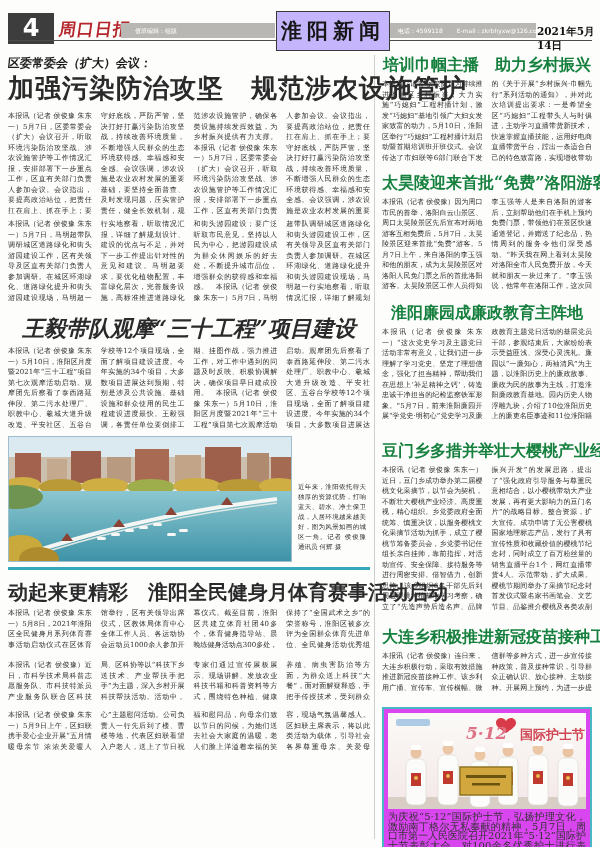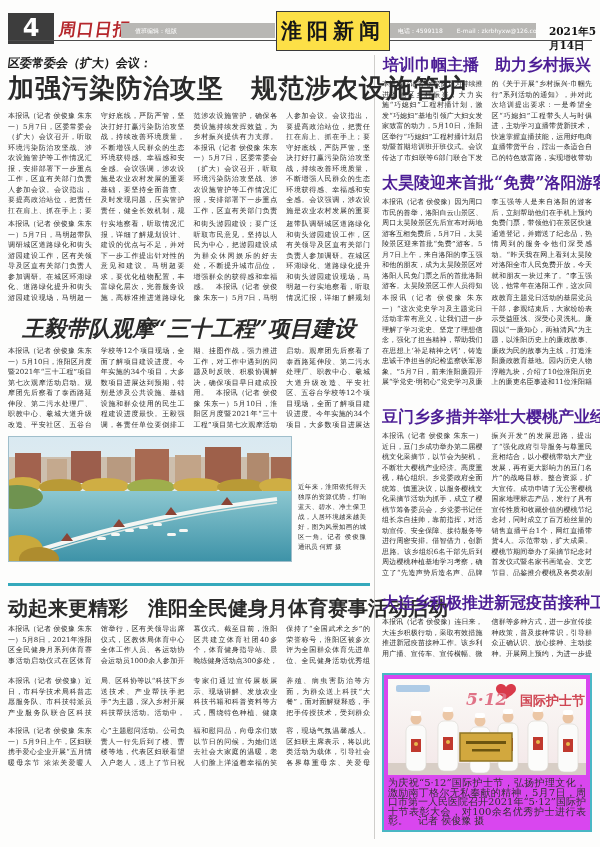--- a/index.html
+++ b/index.html
@@ -9,45 +9,45 @@
   
   .mast-rule{position:absolute;left:8px;right:8px;top:40px;height:1px;background:#4c4c4c;z-index:1;}
   .pagenum{position:absolute;left:8px;top:13px;width:46px;height:31px;background:#3d3d3d;
            color:#fff;font:700 24px/31px "DejaVu Sans",sans-serif;text-align:center;}
   .papername{position:absolute;left:59px;top:18px;color:#b5272c;font-weight:700;font-size:17px;
              letter-spacing:1px;transform:skewX(-8deg);}
   .graybar{position:absolute;top:23px;height:15px;background:#b8b7b4;z-index:0;
            font:6px/15px "DejaVu Sans",sans-serif;color:#fff;white-space:nowrap;overflow:hidden;}
   .graybar.l{left:121px;width:154px;padding-left:14px;box-sizing:border-box;}
   .graybar.r{left:390px;width:146px;display:flex;gap:14px;padding-left:8px;box-sizing:border-box;}
-  .sectionbox{position:absolute;left:276px;top:11px;width:112px;height:38px;background:#fde047;
+  .sectionbox{position:absolute;left:276px;top:11px;width:112px;height:38px;background:#c4b5fd;
               border:1.5px solid #3a3a3a;z-index:2;text-align:center;
               font:700 21px/38px "DejaVu Serif",serif;letter-spacing:5px;color:#171717;}
-  .mastdate{position:absolute;left:549px;top:24px;font:700 10.5px/14px "DejaVu Serif",serif;color:#111;}
+  .mastdate{position:absolute;left:537px;top:24px;font:700 10.5px/14px "DejaVu Serif",serif;color:#111;}
   
   .vrule{position:absolute;left:374px;top:55px;bottom:8px;width:1px;background:#cfcecb;}
   .col-left{position:absolute;left:8px;top:55px;width:362px;}
   .col-right{position:absolute;left:382px;top:55px;width:210px;}
   
   .kicker{font-size:12px;font-weight:700;height:16px;transform:skewX(-6deg);transform-origin:left;color:#1b1b1b;}
   h1.head{margin:0 0 6px 0;font-size:26px;font-weight:700;letter-spacing:1px;text-align:center;
           color:#2a2a2a;line-height:34px;white-space:nowrap;}
   h2.head{margin:10px 0 4px 0;font-weight:700;text-align:center;color:#2a2a2a;white-space:nowrap;}
-  h3.head{margin:10px 0 4px 0;font-size:16px;font-weight:700;text-align:center;color:#4c1d95;
+  h3.head{margin:10px 0 4px 0;font-size:16px;font-weight:700;text-align:center;color:#15803d;
           line-height:20px;white-space:nowrap;}
   .h19{font-size:19px;line-height:23px;} .h22{font-size:22px;line-height:27px;font-style:italic;}
   .h20{font-size:20px;line-height:24px;}
   .body{font-size:7px;line-height:10.5px;text-align:justify;color:#2c2c2c;overflow:hidden;
         column-gap:9px;column-fill:auto;}
   .c4{column-count:4;} .c2{column-count:2;}
   .b1{height:108px;} .b2{height:86px;} .b3{height:84px;} .b4{height:52px;} .b5{height:50px;}
   .b6{height:48px;}
   .rb1{height:84px;} .rb2{height:96px;} .rb3{height:104px;} .rb4{height:152px;} .rb5{height:50px;}
   
-  .photo-row{display:flex;gap:6px;margin:6px 0 21px 0;}
+  .photo-row{display:flex;gap:6px;margin:6px 0 5px 0;}
   .photo1{width:282px;height:124px;border:1px solid #9fbecb;flex:none;}
   .cap1{width:68px;font-size:6.5px;line-height:10px;text-align:justify;color:#333;
         align-self:flex-end;padding-bottom:10px;}
   .tealbar{height:3px;background:#35a9bc;margin:0 0 6px 0;}
   .photo-frame{border:2px solid #49b6c4;padding:4px;margin-top:6px;background:#d946ef;}
   .photo2{width:198px;height:96px;display:block;}
   .cap2{font-size:10px;line-height:9.5px;text-align:justify;color:#333;margin-top:3px;}
 </style>
 </head>
 <body>
@@ -156,20 +156,21 @@
   </div>
 
   <div class="col-right">
 
     <h3 class="head" style="margin-top:0">培训巾帼主播　助力乡村振兴</h3>
     <div class="body c2 rb1">本报讯（记者 侯俊豫）为持续推进本地区乡村振兴，大力实施“巧媳妇”工程村播计划，激发“巧媳妇”基地引领广大妇女发家致富的动力，5月10日，淮阳区举行“巧媳妇”工程村播计划启动暨首期培训班开班仪式。会议传达了市妇联等6部门联合下发的《关于开展“乡村振兴·巾帼先行”系列活动的通知》，并对此次培训提出要求：一是希望全区“巧媳妇”工程带头人与时俱进，主动学习直播带货新技术，快速掌握直播技能，运用好电商直播带货平台，蹚出一条适合自己的特色致富路，实现增收带动广大妇女增收致富；二是希望各基地联系抓住机遇，积极参与村播计划工作，配合录制现场话直播带货工程，做好相应的培训工作；三是希望全区妇联干部以此次活动为契机，把“乡村振兴·巾帼先行”系列活动融入人民生活日常，主动作为，通过直播带货新方式，打造淮阳特色“网红”产品。</div>
 
     <h3 class="head">太昊陵迎来首批“免费”洛阳游客</h3>
     <div class="body c2 rb2">本报讯（记者 侯俊豫）因为周口市民的善举，洛阳白云山景区、周口太昊陵景区先后宣布对两地游客互相免费后，5月7日，太昊陵景区迎来首批“免费”游客。5月7日上午，来自洛阳的李玉强和他的朋友，成为太昊陵景区对洛阳人民免门票之后的首批洛阳游客。太昊陵景区工作人员得知李玉强等人是来自洛阳的游客后，立刻帮助他们在手机上预约免费门票，带领他们在景区快速通道登记，并赠送了纪念品，热情周到的服务令他们深受感动。“昨天我在网上看到太昊陵对洛阳全市人民免费开放，今天就和朋友一块过来了。”李玉强说，他常年在洛阳工作，这次回家游玩非常开心。虽然免了门票，但服务一点没减，太昊陵文物保护中心负责人说，他们特意设置了快速服务通道，让更多洛阳游客来陵区游玩，感受厚重的伏羲文化。据了解，首批享受免费政策的周口游客，也于5月7日到达了洛阳白云山景区。</div>
 
+    <h3 class="head">淮阳廉园成廉政教育主阵地</h3>
     <div class="body c2 rb3">本报讯（记者 侯俊豫 朱东一）“这次党史学习及主题党日活动非常有意义，让我们进一步理解了学习党史、坚定了理想信念，强化了担当精神，帮助我们在思想上‘补足精神之钙’，铸造忠诚干净担当的纪检监察铁军形象。”5月7日，前来淮阳廉园开展“学党史·明初心”党史学习及廉政教育主题党日活动的基层党员干部，参观结束后，大家纷纷表示受益匪浅、深受心灵洗礼。廉园以“一廉知心，两袖清风”为主题，以淮阳历史上的廉政故事、廉政为民的故事为主线，打造淮阳廉政教育基地。园内历史人物浮雕九块，介绍了10位淮阳历史上的廉吏名臣事迹和11位淮阳籍在外任职的廉政楷模。淮阳区充分发挥好、利用好廉园的资源优势和作用，着力打造成党员干部接受廉政教育、引导党员干部进一步淬炼廉洁作风、不断提高拒腐防变能力的主阵地。自2016年4月建成使用以来，这里成为了全区乃至全市廉政教育的主阵地。目前，廉园已接待全国各地党员干部300余批次，受教育党员干部近3万人次，已成为中原廉政文化建设的一张名片。</div>
 
     <h3 class="head">豆门乡多措并举壮大樱桃产业经济</h3>
     <div class="body c2 rb4">本报讯（记者 侯俊豫 朱东一）近日，豆门乡成功举办第二届樱桃文化采摘节，以节会为契机，不断壮大樱桃产业经济。高度重视，精心组织。乡党委政府全面统筹、慎重决议，以服务樱桃文化采摘节活动为抓手，成立了樱桃节筹备委员会，乡党委书记任组长亲自挂帅，靠前指挥，对活动宣传、安全保障、接待服务等进行周密安排。借智借力，创新思路。该乡组织6名干部先后到周边樱桃种植基地学习考察，确立了“先造声势后造名声、品牌振兴开发”的发展思路，提出了“强化政府引导服务与尊重民意相结合，以小樱桃带动大产业发展，再有更大影响力的豆门名片”的战略目标。整合资源，扩大宣传。成功申请了无公害樱桃国家地理标志产品，发行了具有宣传性质和收藏价值的樱桃节纪念封，同时成立了百万粉丝量的销售直播平台1个，网红直播带货4人。示范带动，扩大成果。樱桃节期间举办了采摘节纪念封首发仪式暨名家书画笔会、文艺节目、品鉴推介樱桃及各类农副产品、采摘园观赏采摘等环节，扩大了乡村旅游采摘景点、各大景区、农家乐等的直播宣传，带来了更大的经济效益和社会效益。截至目前，该乡共种植樱桃近千亩，樱桃产业已成为豆门乡群众增收致富的支柱产业。</div>
 
     <h3 class="head">大连乡积极推进新冠疫苗接种工作</h3>
     <div class="body c2 rb5">本报讯（记者 侯俊豫）连日来，大连乡积极行动，采取有效措施推进新冠疫苗接种工作。该乡利用广播、宣传车、宣传横幅、微信群等多种方式，进一步宣传接种政策，普及接种常识，引导群众正确认识、放心接种、主动接种。开展网上预约，为进一步提升接种效率，乡村两级结合使用数字防疫系统“接种信息预登记”二维码，引导群众自发使用预约系统进行登记接种。做好全程服务，一方面针对出行不便的老人专门设置公交、自行车对接服务，由志愿者全程陪同；另一方面组织党员、医务人员及护理人员做好现场服务，提醒等候群众做好个人防护，耐心疏导，确保疫苗接种安全有序、高效推进，全力构筑全民免疫屏障。</div>
 
     <div class="photo-frame">
       <svg class="photo2" viewBox="0 0 198 96" preserveAspectRatio="none">

